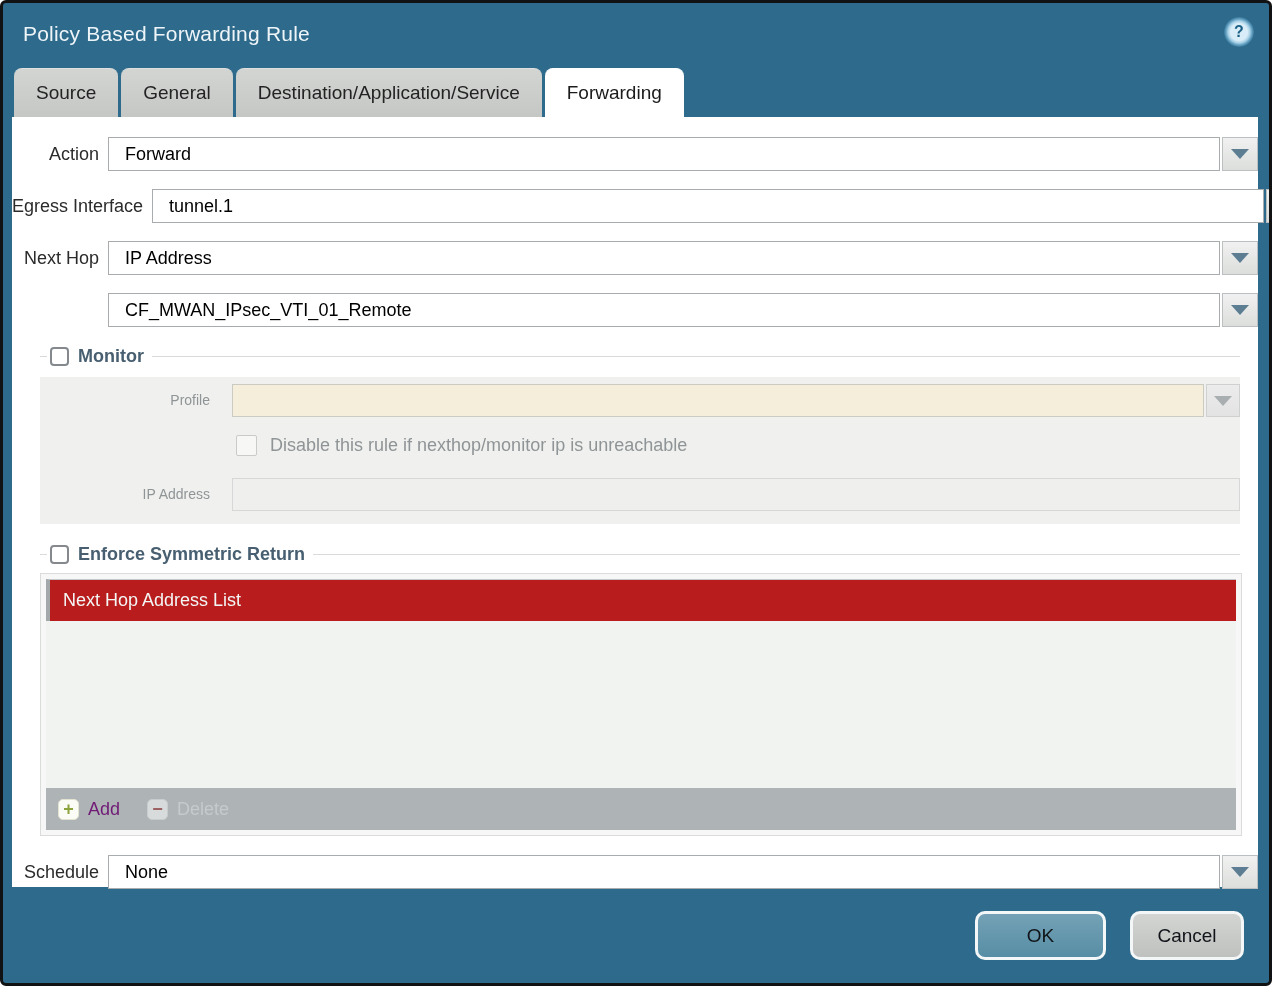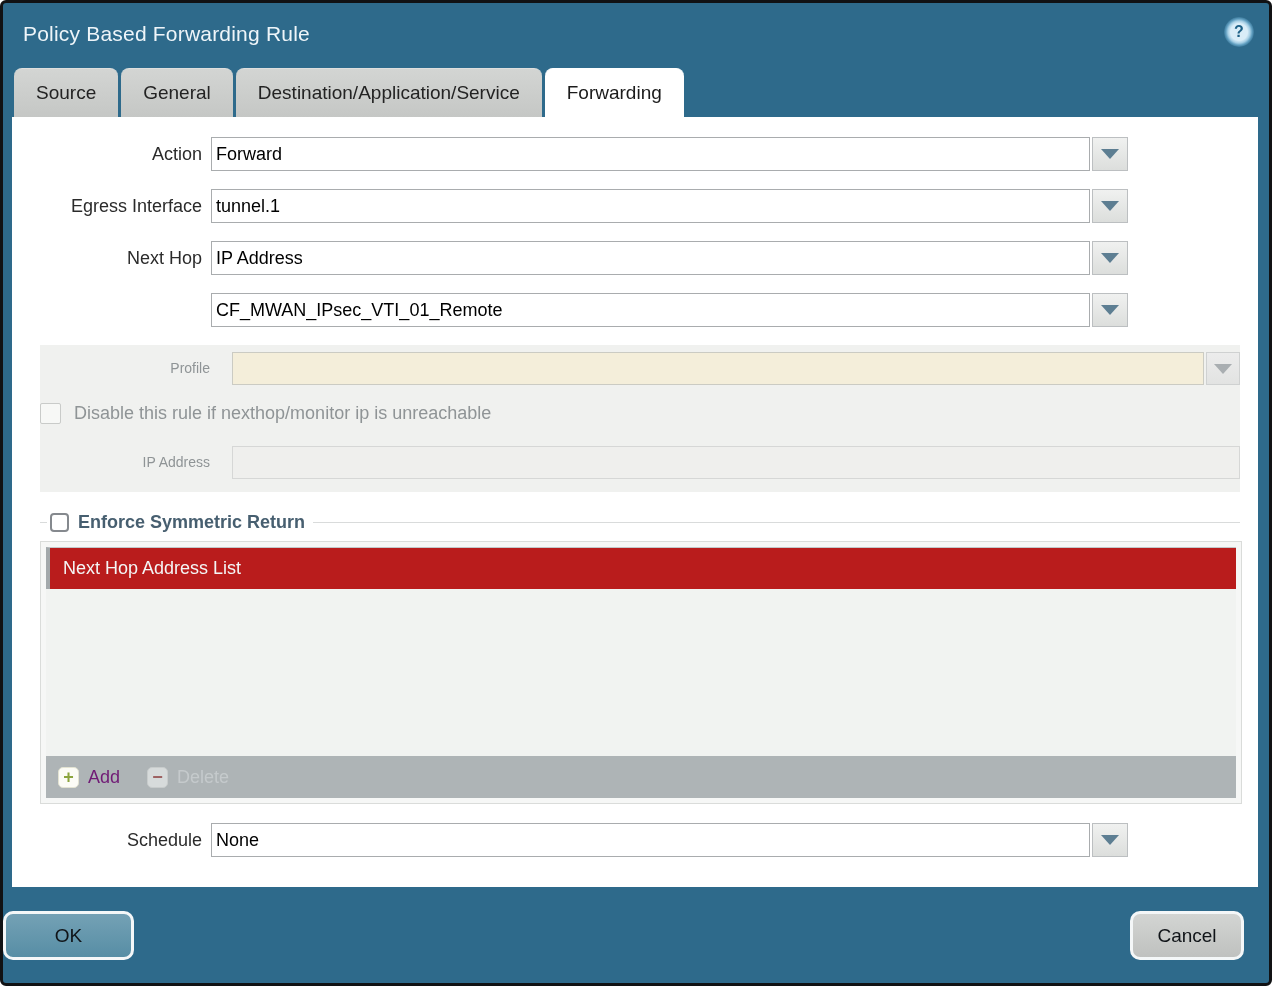--- a/index.html
+++ b/index.html
@@ -54,24 +54,24 @@
     padding-top:20px;
   }
 
   .form-row { display:flex; height:34px; margin-bottom:18px; }
   .row-label {
     width:199px; padding-right:9px; text-align:right;
     font-size:18px; color:#2b2b2b; line-height:34px; white-space:nowrap;
   }
   .combo { display:flex; }
   .combo-box {
-    width:879px; height:34px;
+    width:1112px; height:34px;
     border:1px solid #a9acae; background:#fff;
     font-size:18px; color:#000;
-    display:flex; align-items:center; padding-left:4px;
+    display:flex; align-items:center; padding-left:16px;
     cursor:pointer;
   }
   .dd-btn {
     width:36px; height:34px; margin-left:2px;
     background:linear-gradient(#f0f1f0,#dcdedc);
     border:1px solid #bcbfc1;
     display:flex; align-items:center; justify-content:center;
     cursor:pointer;
   }
   .dd-arrow {
@@ -104,21 +104,21 @@
   .p-row { display:flex; height:33px; }
   .p-label {
     width:182px; padding-right:12px; text-align:right;
     font-size:14px; color:#8f9496; line-height:33px; white-space:nowrap;
   }
   .profile-box {
     width:972px; height:33px; margin-left:10px;
     background:#f4eeda; border:1px solid #cbcbc3;
   }
   .dd-btn.sm { width:34px; height:33px; }
-  .disable-row { margin-top:18px; height:21px; display:flex; align-items:center; }
+  .disable-row { margin-top:18px; height:21px; display:flex; align-items:center; padding-left:196px; }
   .dis-check {
     width:21px; height:21px; border:1px solid #c9cbc9; background:#f7f8f6;
     border-radius:2px; flex:none;
   }
   .dis-label { font-size:18px; color:#8f9496; margin-left:13px; }
   .ip-row { margin-top:22px; }
   .ip-box {
     width:1008px; height:33px; margin-left:10px;
     background:#efefed; border:1px solid #d6d7d6;
   }
@@ -149,21 +149,21 @@
   .del-icon  { background:#d7dbdb; border:1px solid #c8cccc; color:#9d6161; }
   .tool-label { font-size:18px; }
   .add-label { color:#701a75; }
   .del-label { color:#c5cacc; }
   .tool.disabled { cursor:default; }
 
   .schedule-row { margin-top:19px; }
 
   
   .footer {
-    display:flex; justify-content:space-between; gap:16px;
+    display:flex; justify-content:flex-end; gap:24px;
     padding:24px 25px 0 0;
   }
   .btn {
     width:131px; height:49px; border-radius:10px;
     border:3px solid #f4f7f8;
     font-size:19px; color:#101418;
     display:flex; align-items:center; justify-content:center;
     cursor:pointer;
   }
   .btn-ok { background:linear-gradient(#74a1b5,#578ea5); }
@@ -231,20 +231,26 @@
     <div class="form-row">
       <div class="row-label"></div>
       <div class="combo">
         <div class="combo-box">CF_MWAN_IPsec_VTI_01_Remote</div>
         <div class="dd-btn">
           <span class="dd-arrow"></span>
         </div>
       </div>
     </div>
 
+    <div class="fs-legend">
+      <span class="fs-line-pre"></span>
+      <span class="fs-check"></span>
+      <span class="fs-title">Monitor</span>
+      <span class="fs-line"></span>
+    </div>
 
     <div class="monitor-panel">
       <div class="p-row">
         <div class="p-label">Profile</div>
         <div class="profile-box"></div>
         <div class="dd-btn sm disabled" style="margin-left:2px;">
           <span class="dd-arrow"></span>
         </div>
       </div>
       <div class="disable-row">

